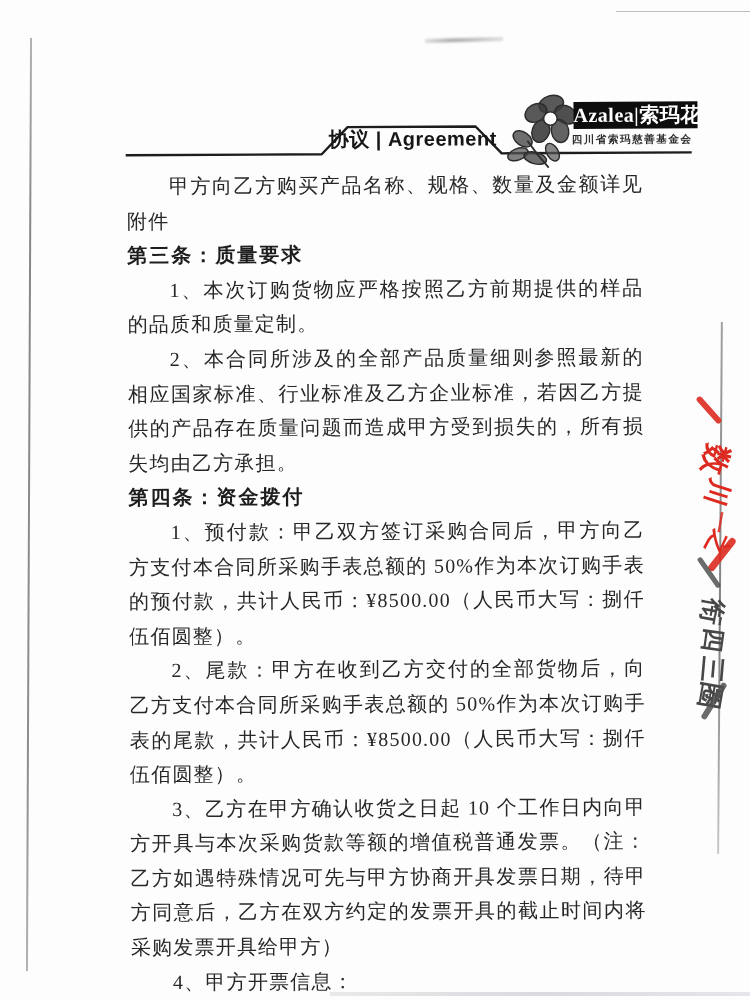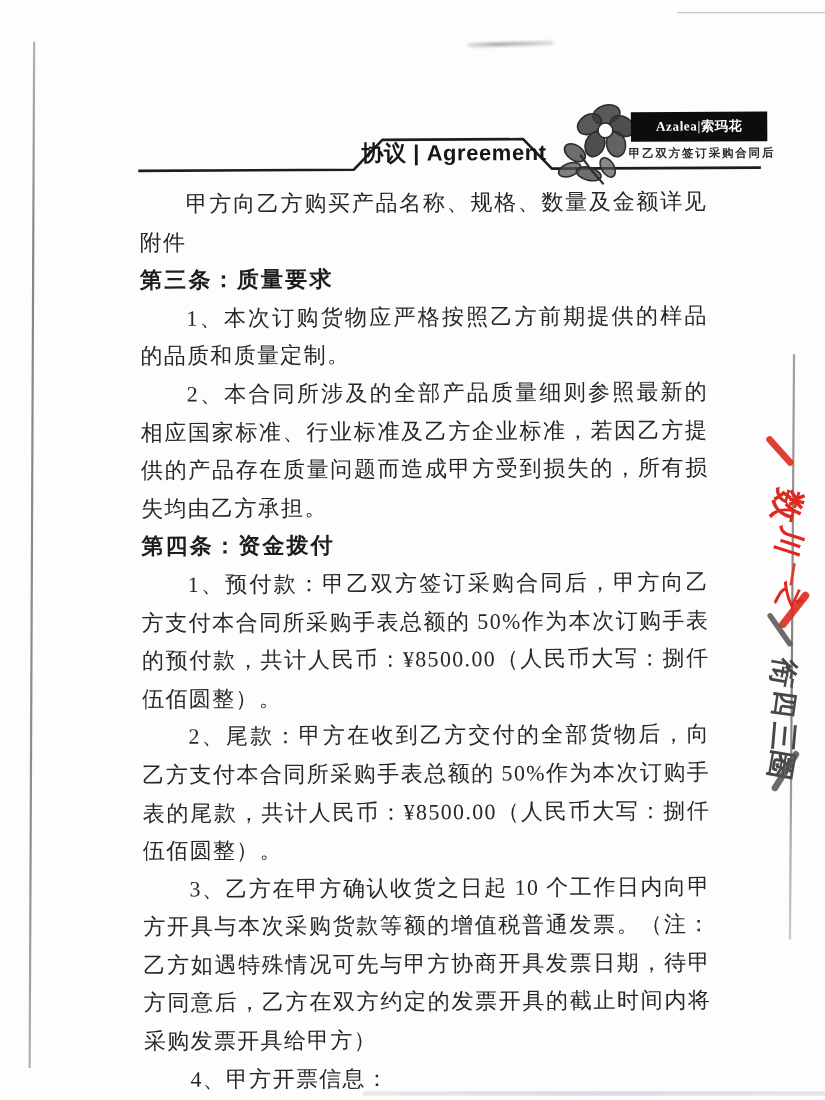--- a/index.html
+++ b/index.html
@@ -43,21 +43,21 @@
     position:absolute;left:330px;top:126px;width:170px;
     text-align:left;font-family:"Liberation Sans",sans-serif;
     font-weight:700;font-size:20px;color:#161616;letter-spacing:.5px;
     white-space:nowrap;
   }
   .logo{position:absolute;left:502px;top:84px;width:200px;height:96px;}
   .logo-flower{position:absolute;left:-2px;top:0px;}
   .logo-banner{
     position:absolute;left:73px;top:19px;width:124px;height:27px;
     background:#0d0d0d;color:#fff;
-    font-weight:700;font-size:12px;line-height:27px;text-align:center;
+    font-weight:700;font-size:20px;line-height:27px;text-align:center;
     letter-spacing:.5px;white-space:nowrap;
   }
   .logo-subtitle{
     position:absolute;left:71px;top:50px;width:132px;
     font-size:10.5px;font-weight:700;color:#2e2e2e;
     letter-spacing:1.6px;white-space:nowrap;
   }
   
   .doc-body{
     position:absolute;left:128px;top:168px;width:516px;
@@ -102,21 +102,21 @@
         <ellipse cx="39" cy="31" rx="12" ry="9" transform="rotate(150 39 31)" fill-opacity=".85"></ellipse>
         <circle cx="54" cy="37" r="7" fill="#fdfdfd" stroke="#2c2c2c"></circle>
         <ellipse cx="25" cy="58" rx="11" ry="7" transform="rotate(35 25 58)" fill="#4a4a4a" fill-opacity=".8"></ellipse>
         <ellipse cx="20" cy="74" rx="11" ry="6" transform="rotate(-20 20 74)" fill="#555" fill-opacity=".75"></ellipse>
         <ellipse cx="38" cy="78" rx="12" ry="6" transform="rotate(15 38 78)" fill="#4a4a4a" fill-opacity=".8"></ellipse>
         <ellipse cx="56" cy="72" rx="10" ry="6" transform="rotate(60 56 72)" fill="#555" fill-opacity=".7"></ellipse>
         <path d="M30 60 Q40 75 52 88" fill="none" stroke="#2c2c2c" stroke-width="2"></path>
       </g>
     </svg>
     <div class="logo-banner">Azalea|索玛花</div>
-    <div class="logo-subtitle">甲乙双方签订采购合同后</div>
+    <div class="logo-subtitle">四川省索玛慈善基金会</div>
   </div>
 
   <div class="doc-body">
     <p class="indent">甲方向乙方购买产品名称、规格、数量及金额详见附件</p>
     <p class="heading">第三条：质量要求</p>
     <p class="indent">1、本次订购货物应严格按照乙方前期提供的样品的品质和质量定制。</p>
     <p class="indent">2、本合同所涉及的全部产品质量细则参照最新的相应国家标准、行业标准及乙方企业标准，若因乙方提供的产品存在质量问题而造成甲方受到损失的，所有损失均由乙方承担。</p>
     <p class="heading">第四条：资金拨付</p>
     <p class="indent">1、预付款：甲乙双方签订采购合同后，甲方向乙方支付本合同所采购手表总额的 50%作为本次订购手表的预付款，共计人民币：¥8500.00（人民币大写：捌仟伍佰圆整）。</p>
     <p class="indent">2、尾款：甲方在收到乙方交付的全部货物后，向乙方支付本合同所采购手表总额的 50%作为本次订购手表的尾款，共计人民币：¥8500.00（人民币大写：捌仟伍佰圆整）。</p>

